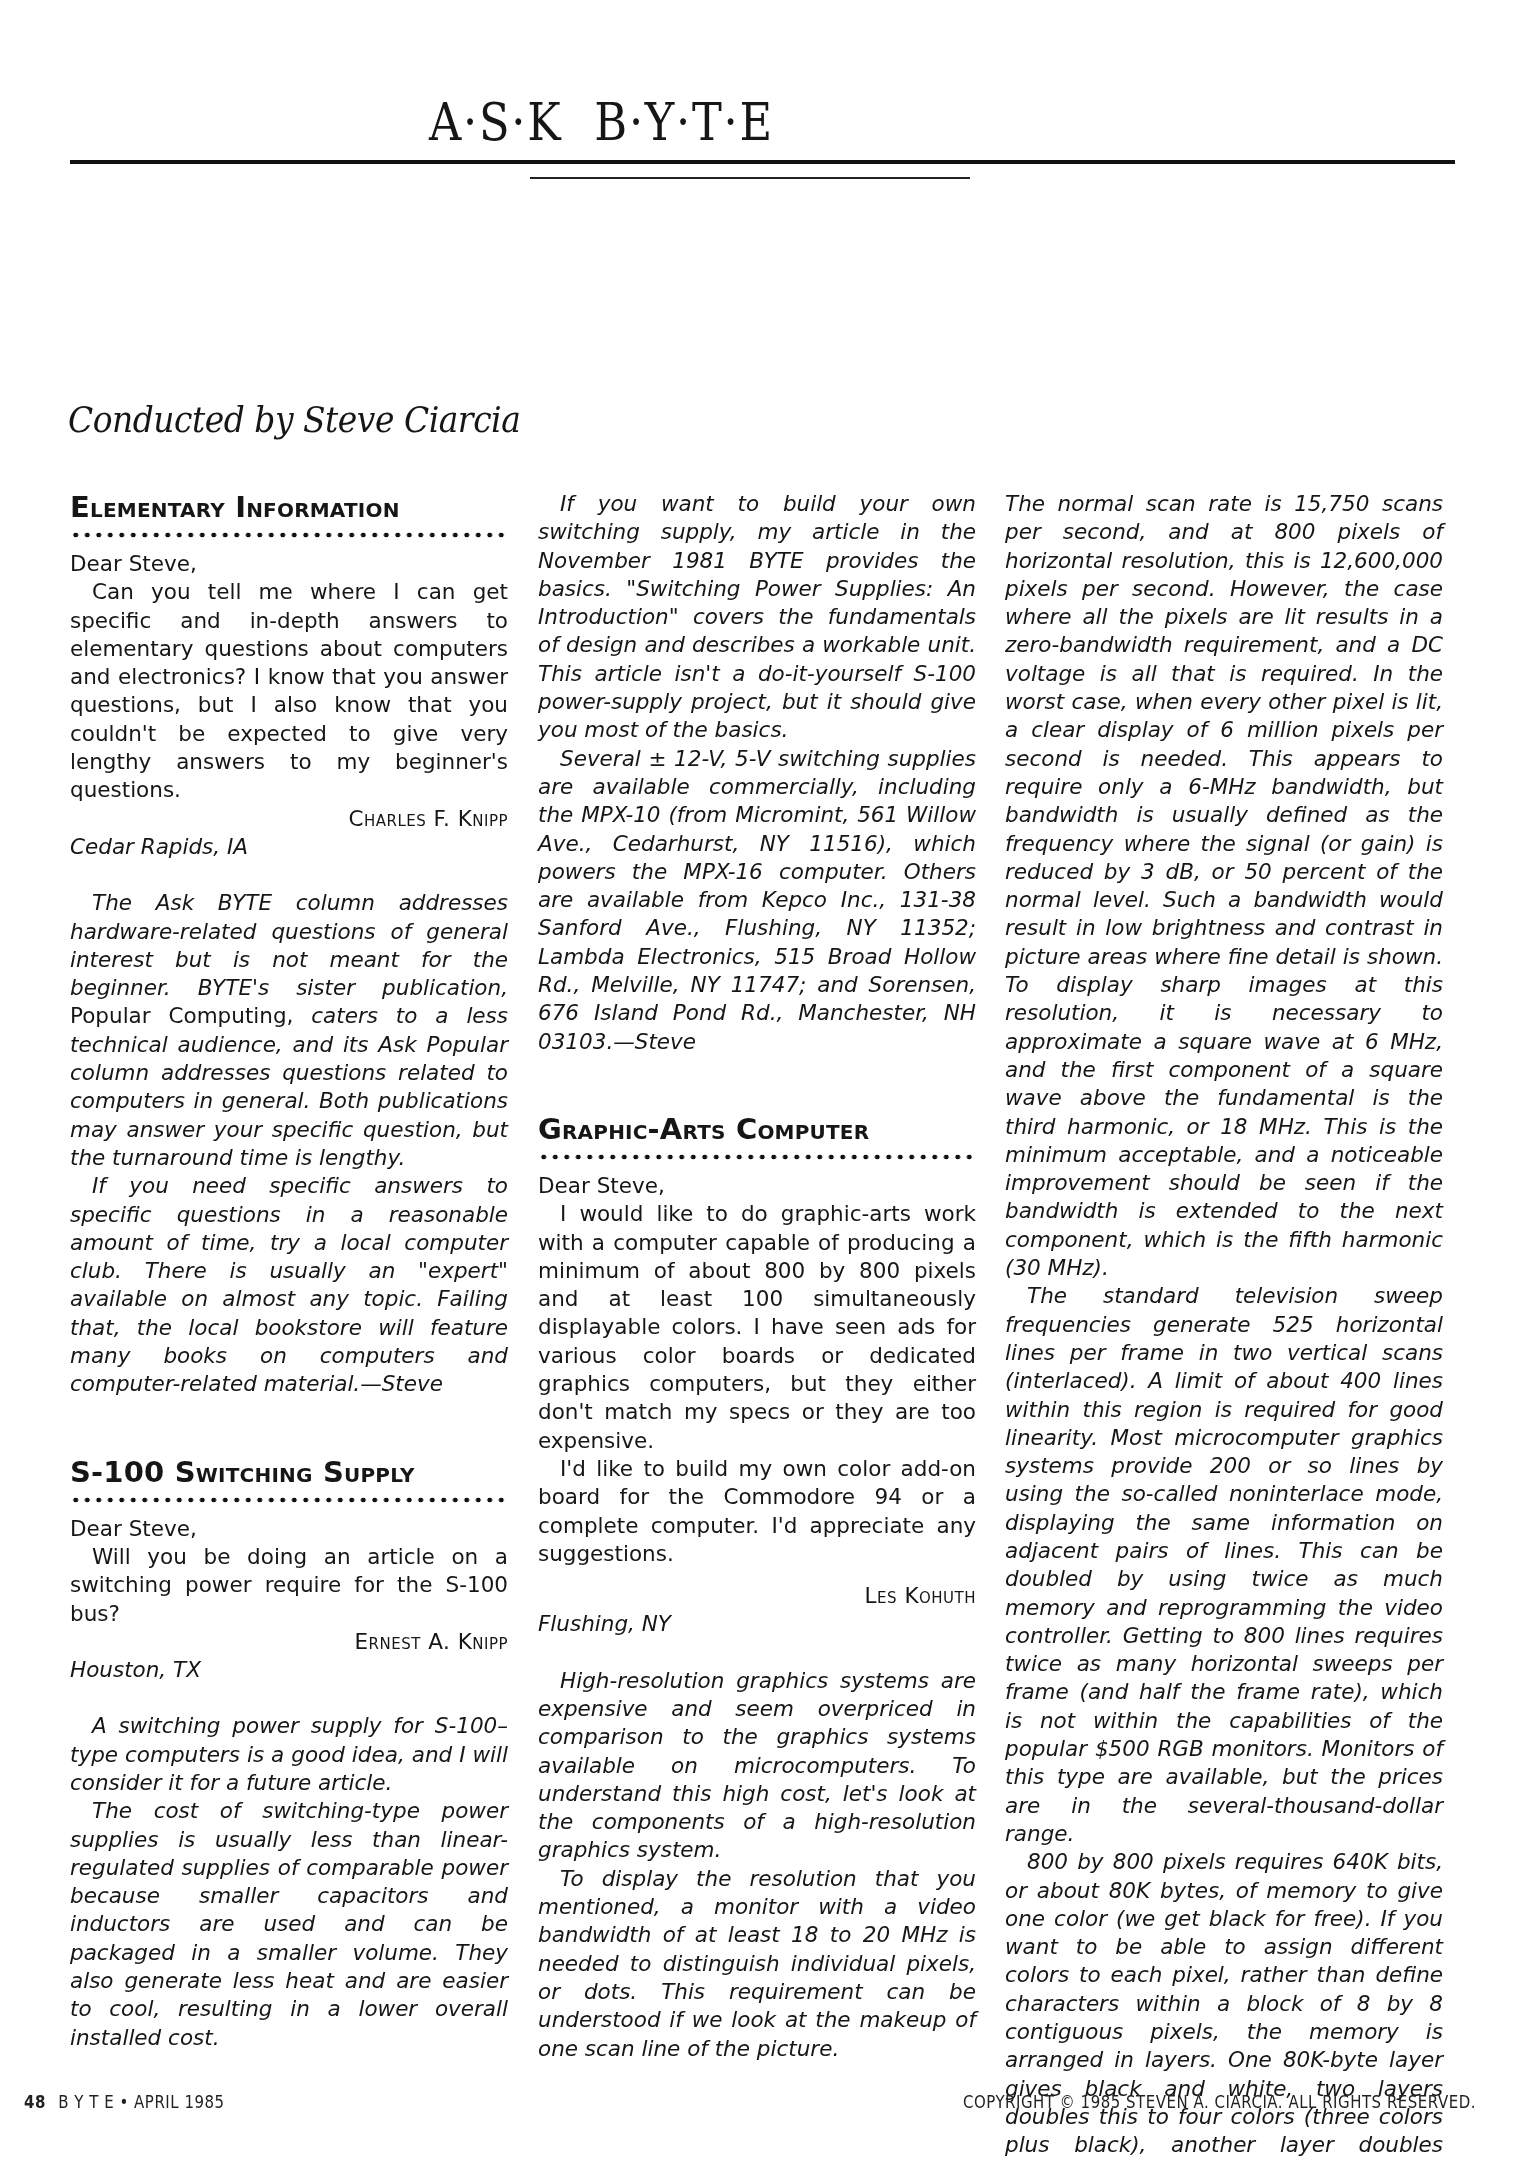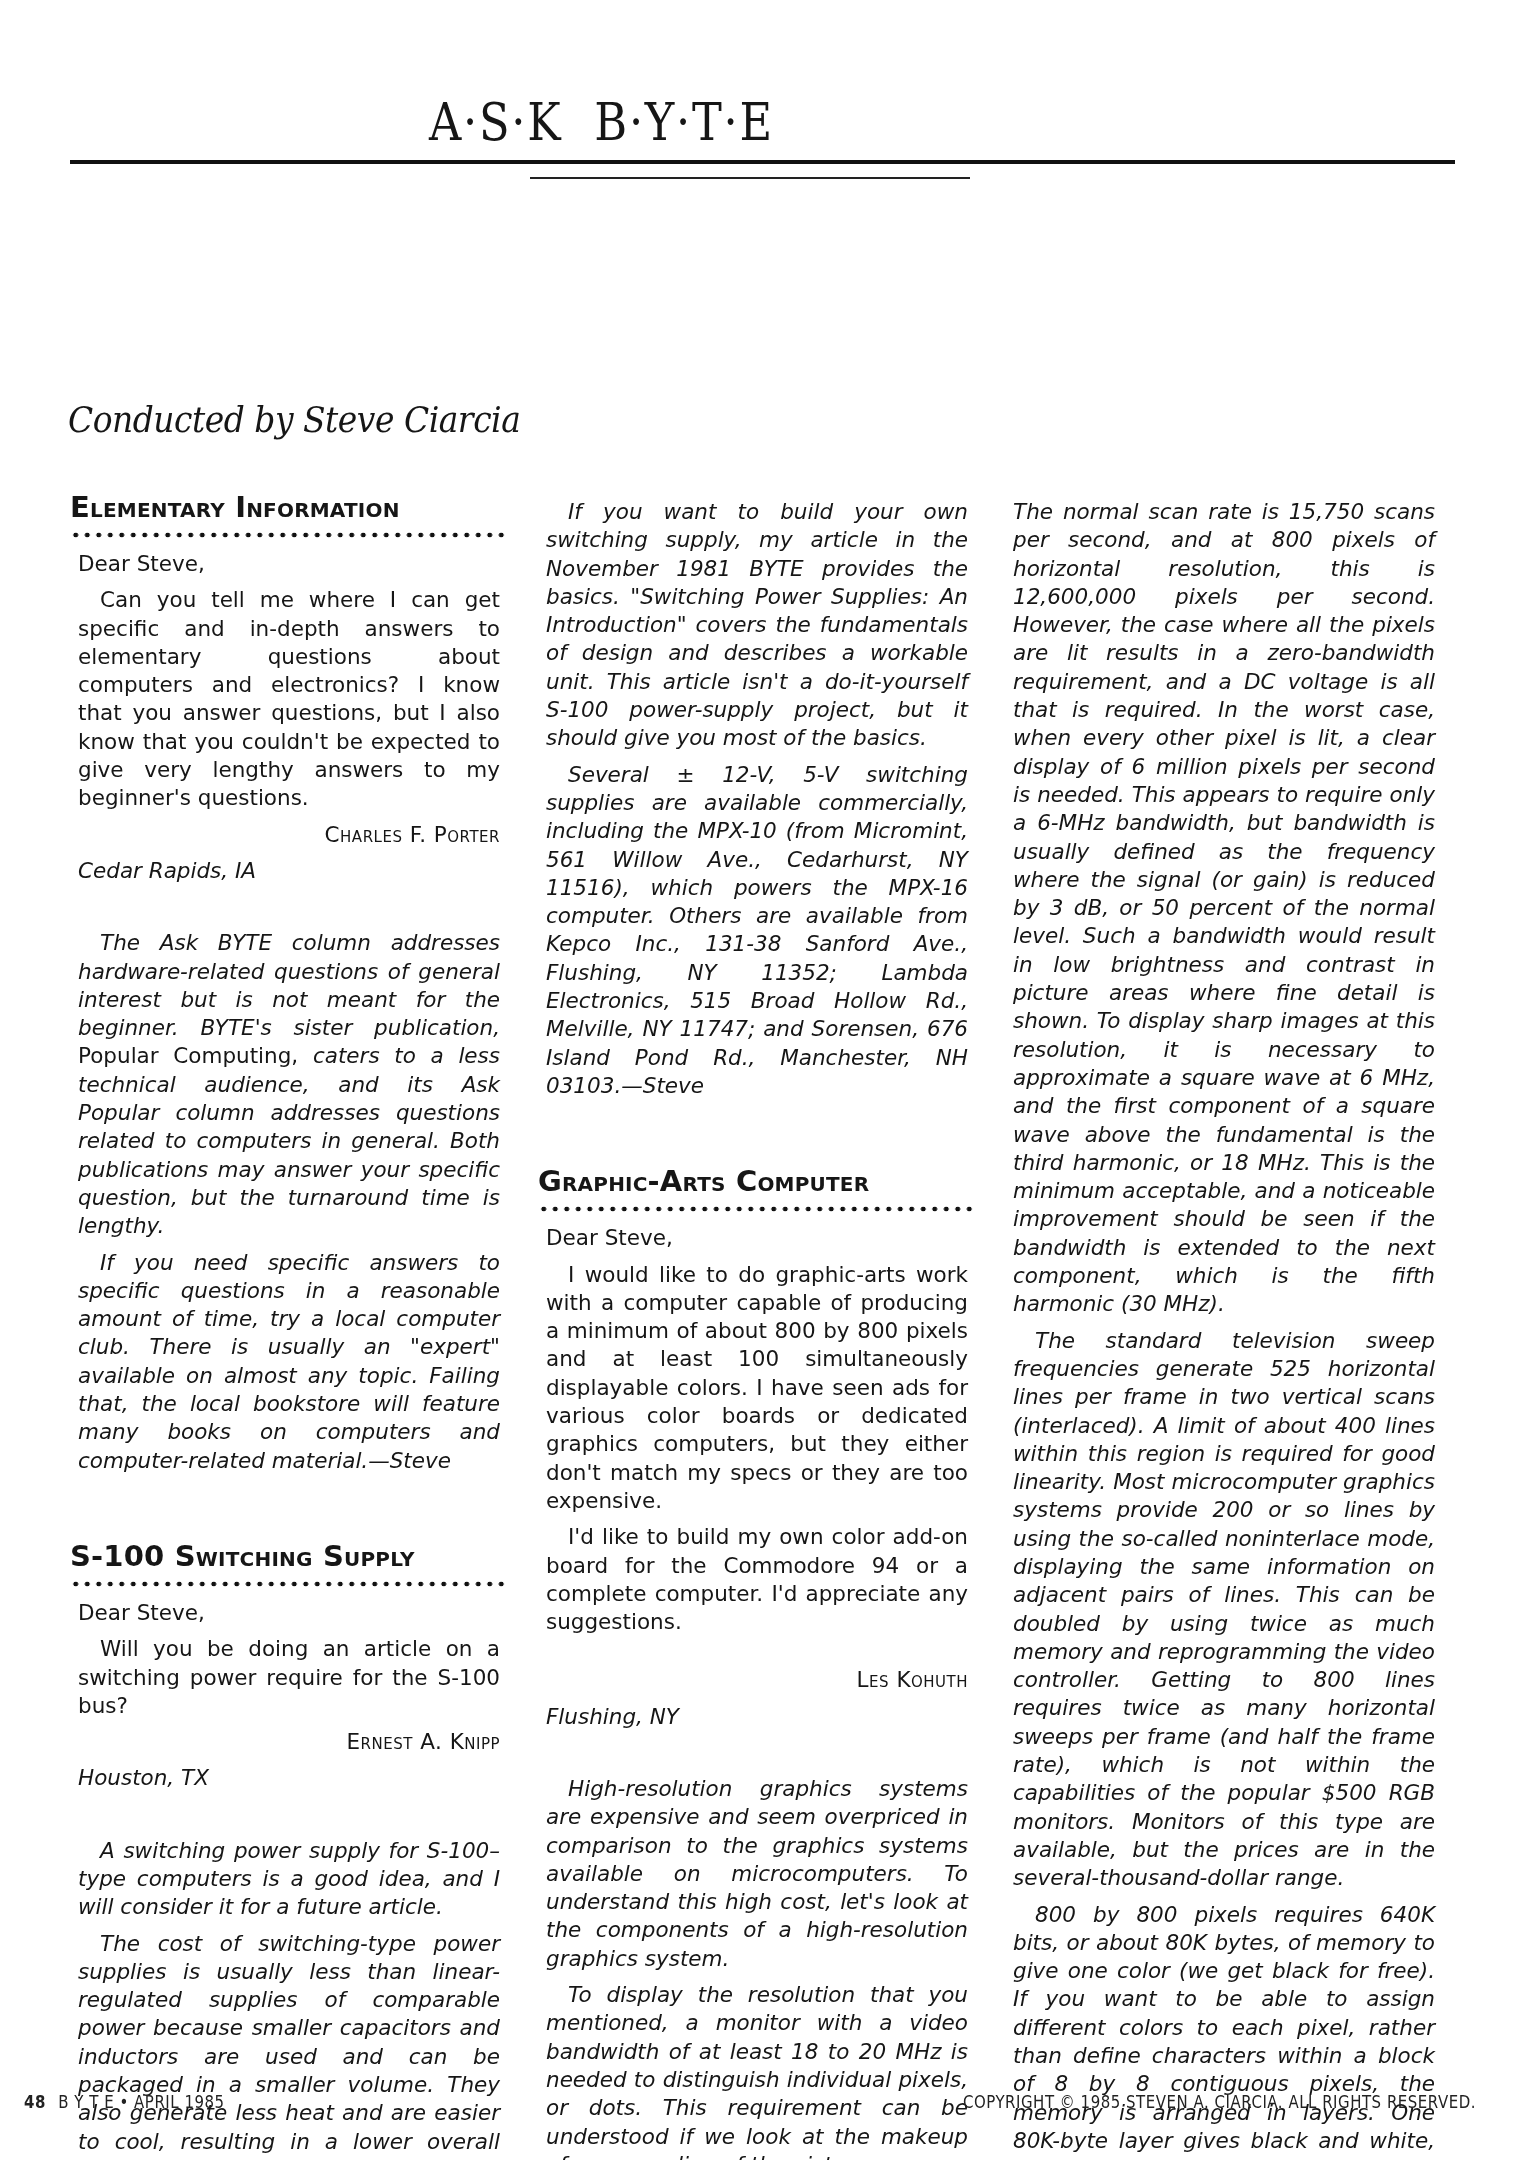--- a/index.html
+++ b/index.html
@@ -15,21 +15,21 @@
          transform-origin:left; }
   .col { position:absolute; top:490px; width:438px; font-size:21.5px; line-height:28.3px; }
   .col1 { left:70px; }
   .col2 { left:538px; top:490px; }
   .col3 { left:1005px; top:490px; }
   .head { font-family:"DejaVu Sans", sans-serif; font-weight:bold; font-variant:small-caps;
           font-size:29px; line-height:34px; margin:0; letter-spacing:0.2px; }
   .dots { height:14px; margin:4px 0 8px 0;
           background-image:radial-gradient(circle, #111 2.3px, transparent 2.6px);
           background-size:11.5px 12px; background-repeat:repeat-x; background-position:0 center; }
-  p { margin:8px; text-align:justify; }
+  p { margin:0; text-align:justify; }
   .ind { text-indent:22px; }
   .it { font-style:italic; }
   .sig { text-align:right; font-variant:small-caps; letter-spacing:0.5px; }
   .loc { text-align:left; font-style:italic; }
   .gap { height:28px; }
   .gap2 { height:56px; }
   .upr { font-style:normal; }
   .footer { position:absolute; top:2092px; font-size:17px; letter-spacing:0.6px; color:#222;
           transform:scaleX(0.88); }
   .footer-left { left:24px; transform-origin:left; }
@@ -46,21 +46,21 @@
 </header>
 
 <div class="byline">Conducted by Steve Ciarcia</div>
 
 <div class="col col1">
   <section>
     <h2 class="head">Elementary Information</h2>
     <div class="dots"></div>
     <p>Dear Steve,</p>
     <p class="ind">Can you tell me where I can get specific and in-depth answers to elementary questions about computers and electronics? I know that you answer questions, but I also know that you couldn't be expected to give very lengthy answers to my beginner's questions.</p>
-    <p class="sig">Charles F. Porter</p>
+    <p class="sig">Charles F. Knipp</p>
     <p class="loc">Cedar Rapids, IA</p>
     <div class="gap"></div>
     <p class="ind it"><span>The Ask BYTE column addresses hardware-related questions of general interest but is not meant for the beginner. BYTE's sister publication,</span> <span class="upr">Popular Computing,</span> <span>caters to a less technical audience, and its Ask Popular column addresses questions related to computers in general. Both publications may answer your specific question, but the turnaround time is lengthy.</span></p>
     <p class="ind it">If you need specific answers to specific questions in a reasonable amount of time, try a local computer club. There is usually an "expert" available on almost any topic. Failing that, the local bookstore will feature many books on computers and computer-related material.—Steve</p>
   </section>
   <div class="gap2"></div>
   <section>
     <h2 class="head">S-100 Switching Supply</h2>
     <div class="dots"></div>
     <p>Dear Steve,</p>

